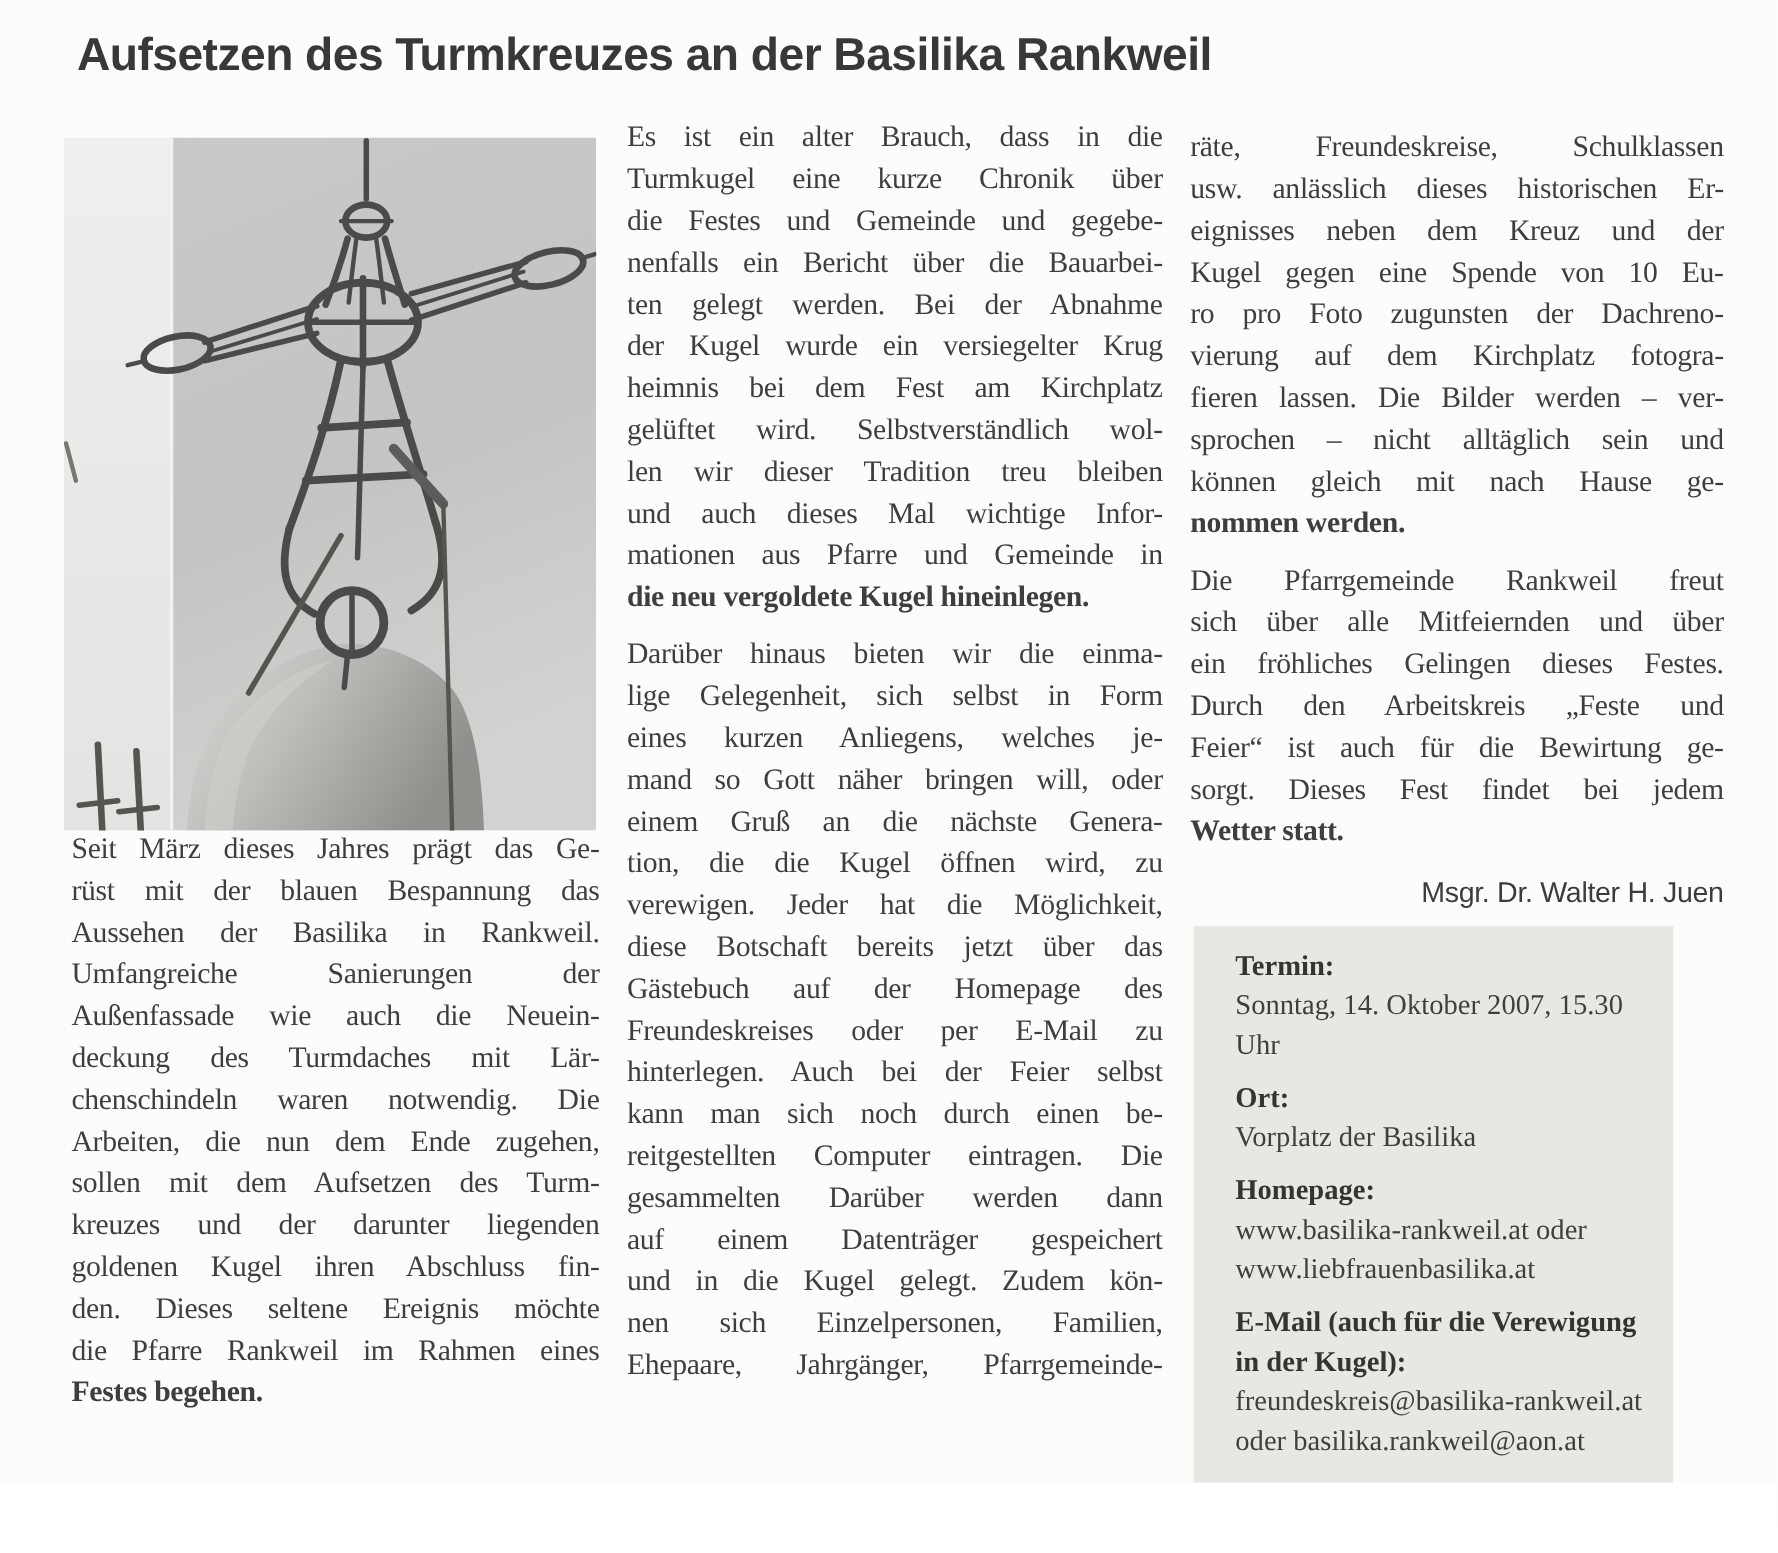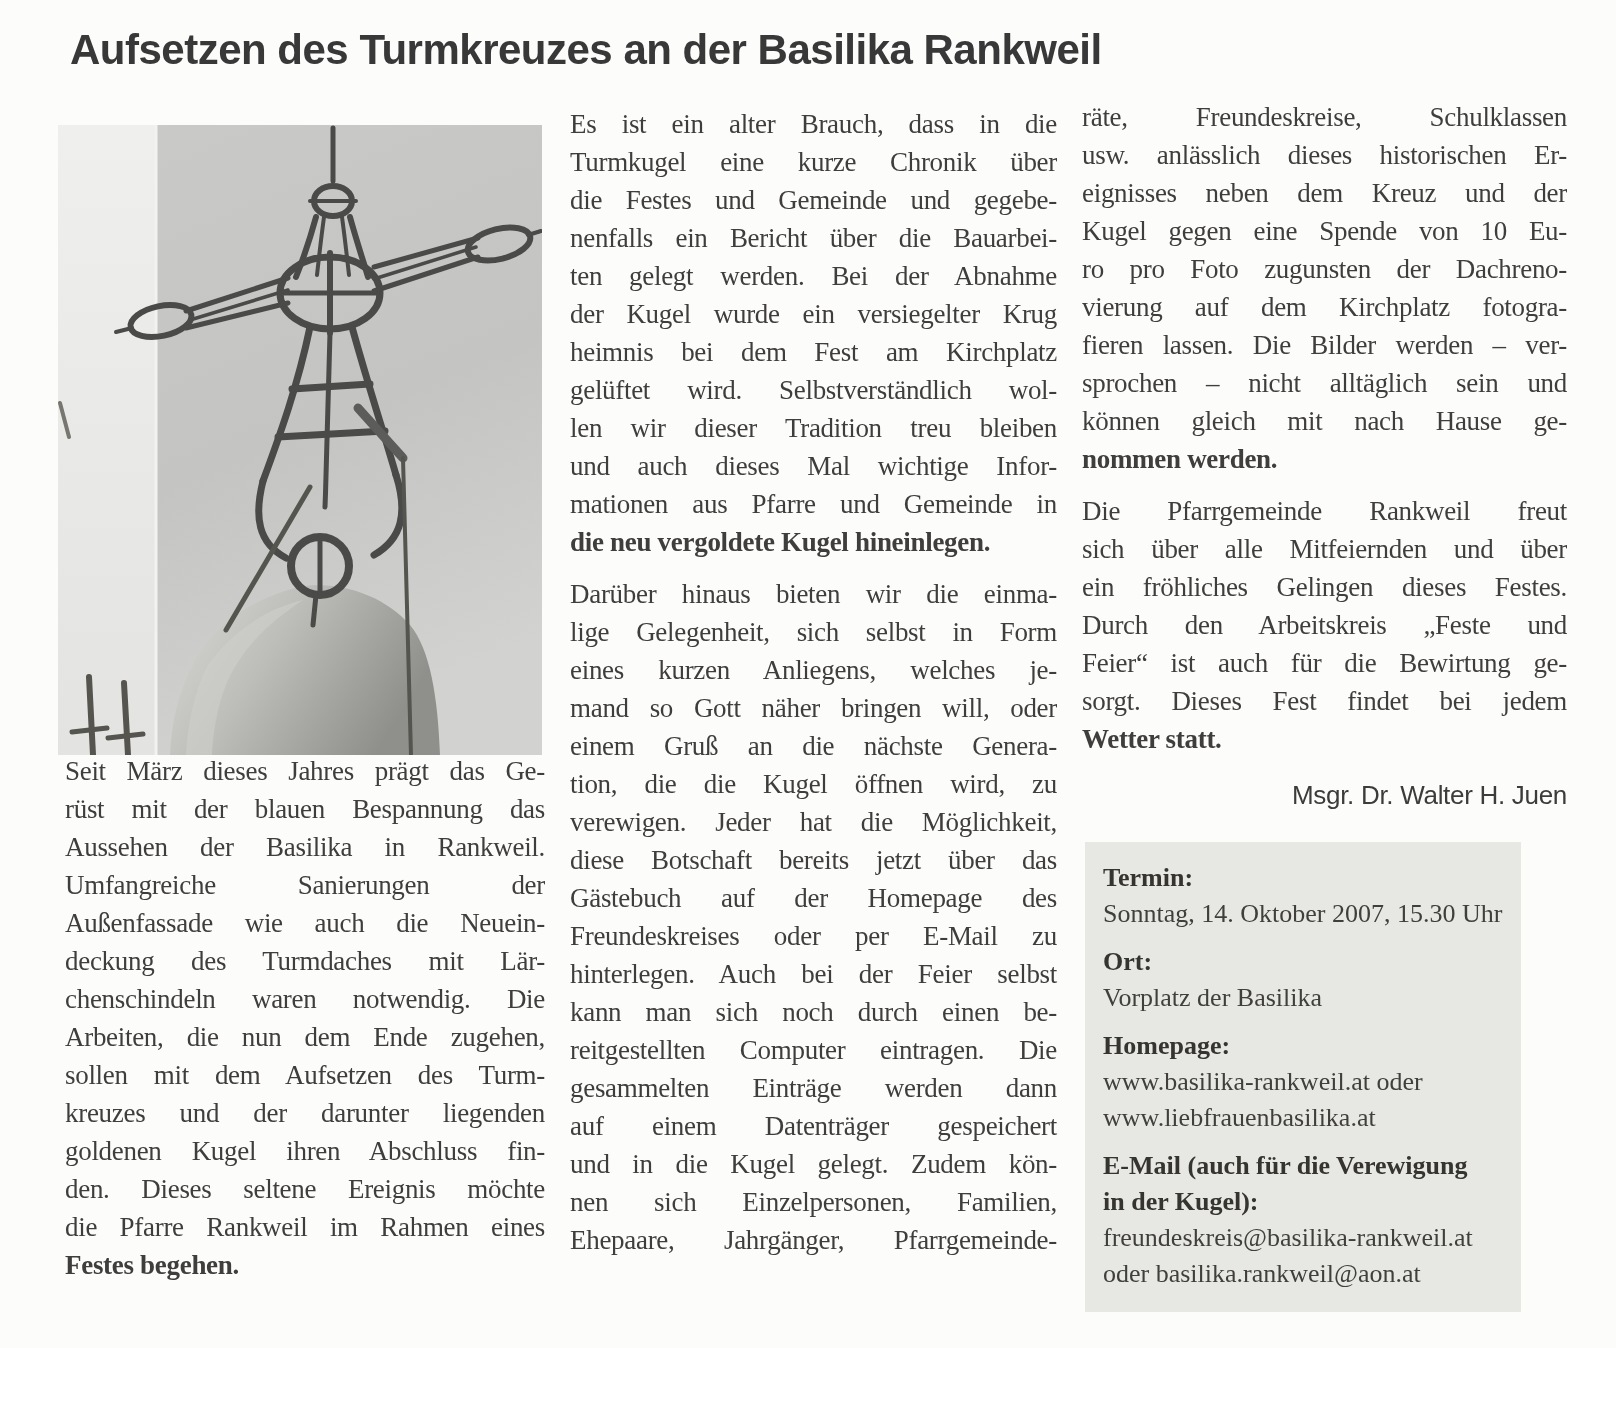--- a/index.html
+++ b/index.html
@@ -21,21 +21,21 @@
   .photo{
     position:absolute;left:58px;top:125px;width:484px;height:630px;
   }
   .photo svg{display:block;width:100%;height:100%;}
   .col{
     position:absolute;
     font-size:27px;line-height:38px;letter-spacing:-0.3px;
   }
   .col1{left:65px;top:752px;width:480px;}
   .col2{left:570px;top:105px;width:487px;}
-  .col3{left:1082px;top:98px;width:485px;}
+  .col3{left:1082px;top:114px;width:485px;}
   .para{margin:0 0 14px 0;}
   .para:last-child{margin-bottom:0;}
   .line{
     text-align:justify;
     
     text-align-last:justify;
     white-space:nowrap;
   }
   .line.last{text-align-last:left;font-weight:bold;}
   .byline{
@@ -44,21 +44,21 @@
     font-family:"Liberation Sans", sans-serif;
     font-size:26px;color:#3c3c3c;
   }
   .infobox{
     position:absolute;left:1085px;top:842px;width:436px;
     background:#e7e7e4;
     box-sizing:border-box;
     padding:18px 16px 20px 18px;
     font-size:26px;line-height:36px;
   }
-  .infobox .entry{margin-bottom:12px;}
+  .infobox .entry{margin-bottom:12px;margin-left:20px;}
   .infobox .entry:last-child{margin-bottom:0;}
   .infobox .label-line{font-weight:bold;color:#35342f;}
   .infobox .value-line{color:#403f3b;}
 </style>
 </head>
 <body>
 
 <div class="page">
 
   <h1 class="title">Aufsetzen des Turmkreuzes an der Basilika Rankweil</h1>
@@ -190,21 +190,21 @@
         <div class="line">mand so Gott näher bringen will, oder</div>
         <div class="line">einem Gruß an die nächste Genera-</div>
         <div class="line">tion, die die Kugel öffnen wird, zu</div>
         <div class="line">verewigen. Jeder hat die Möglichkeit,</div>
         <div class="line">diese Botschaft bereits jetzt über das</div>
         <div class="line">Gästebuch auf der Homepage des</div>
         <div class="line">Freundeskreises oder per E-Mail zu</div>
         <div class="line">hinterlegen. Auch bei der Feier selbst</div>
         <div class="line">kann man sich noch durch einen be-</div>
         <div class="line">reitgestellten Computer eintragen. Die</div>
-        <div class="line">gesammelten Einträge werden dann</div>
+        <div class="line">gesammelten Darüber werden dann</div>
         <div class="line">auf einem Datenträger gespeichert</div>
         <div class="line">und in die Kugel gelegt. Zudem kön-</div>
         <div class="line">nen sich Einzelpersonen, Familien,</div>
         <div class="line">Ehepaare, Jahrgänger, Pfarrgemeinde-</div>
       </div>
     </div>
 
   <div class="col col3">
     <div>
         <div class="para">

